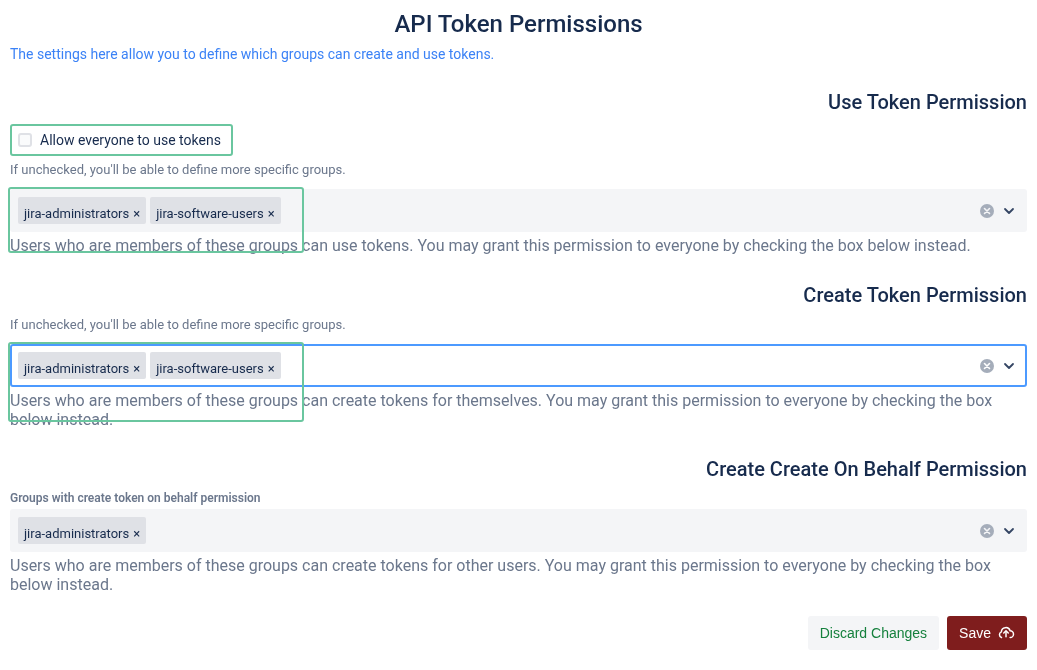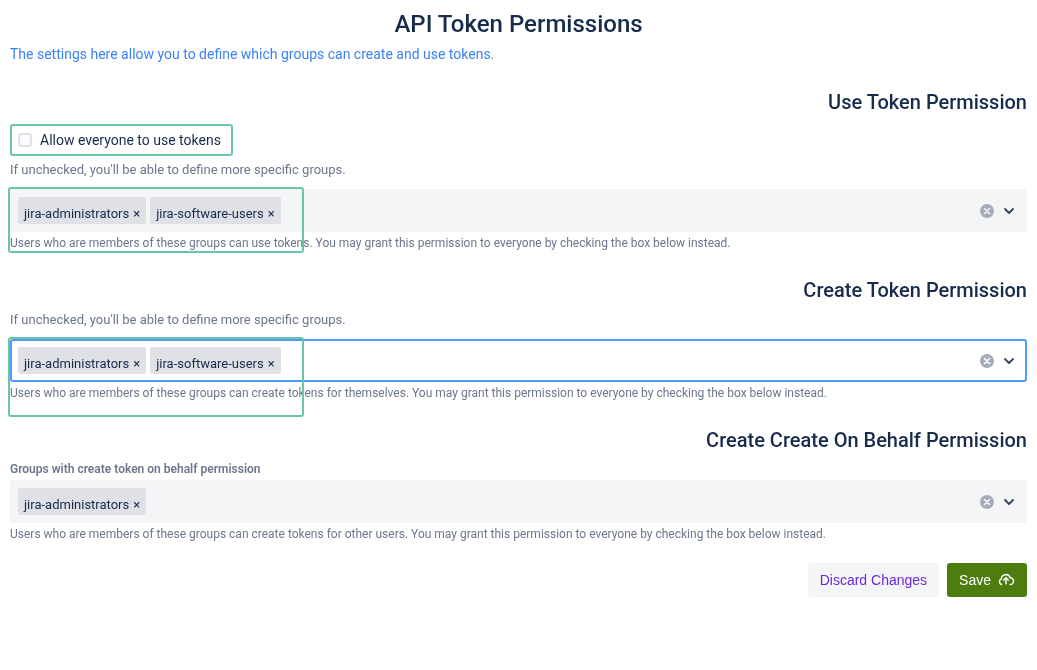--- a/index.html
+++ b/index.html
@@ -129,21 +129,21 @@
     color: #344563;
     cursor: pointer;
   }
   .highlight-box {
     position: absolute;
     border: 2px solid #6AC69F;
     border-radius: 3px;
     pointer-events: none;
   }
   .field-help {
-    font-size: 12px;
+    font-size: 16px;
     color: #6B778C;
     margin: 4px 0 0 0;
   }
   .footer {
     display: flex;
     justify-content: flex-end;
     gap: 8px;
     margin-top: 22px;
   }
   .btn {
@@ -152,24 +152,24 @@
     gap: 6px;
     border: none;
     border-radius: 3px;
     padding: 8px 12px;
     font-size: 14px;
     font-weight: 500;
     cursor: pointer;
   }
   .btn-secondary {
     background: #F4F5F7;
-    color: #6d28d9;
+    color: #15803d;
   }
   .btn-primary {
-    background: #4d7c0f;
+    background: #7f1d1d;
     color: #FFFFFF;
     text-align: right;
   }
   .btn-primary svg { stroke: #fff; }
 </style>
 </head>
 <body>
 
 <h1 class="page-title">API Token Permissions</h1>
 <p class="page-desc">The settings here allow you to define which groups can create and use tokens.</p>

